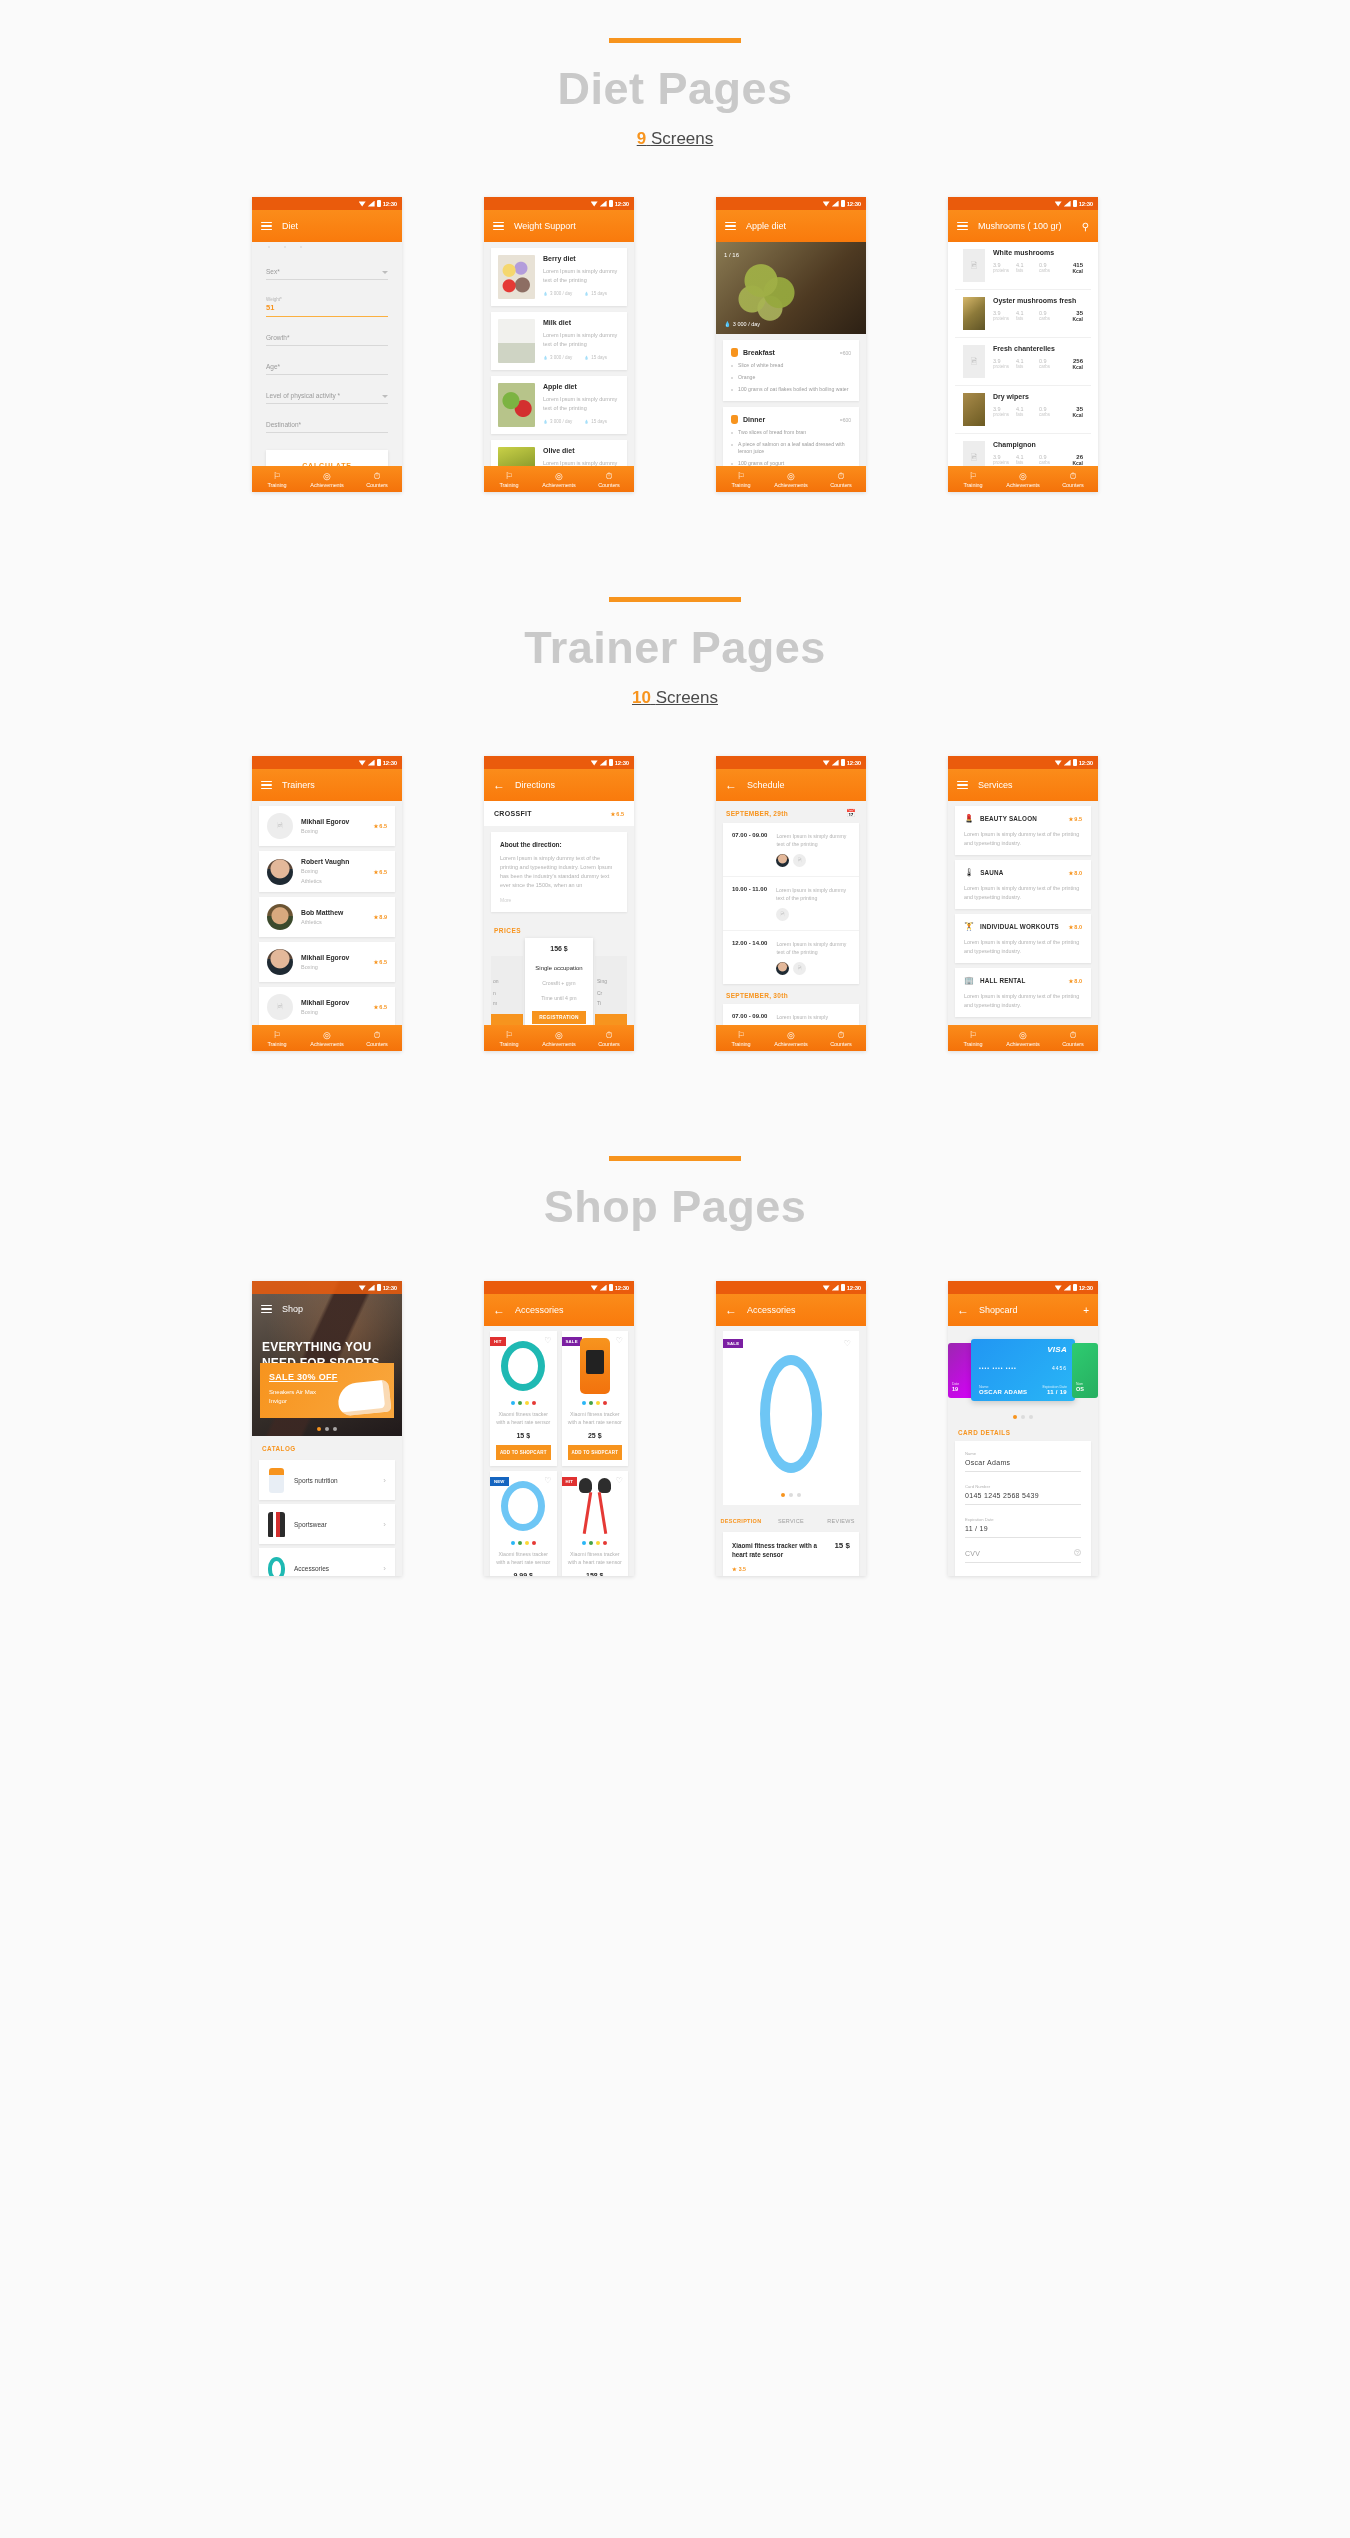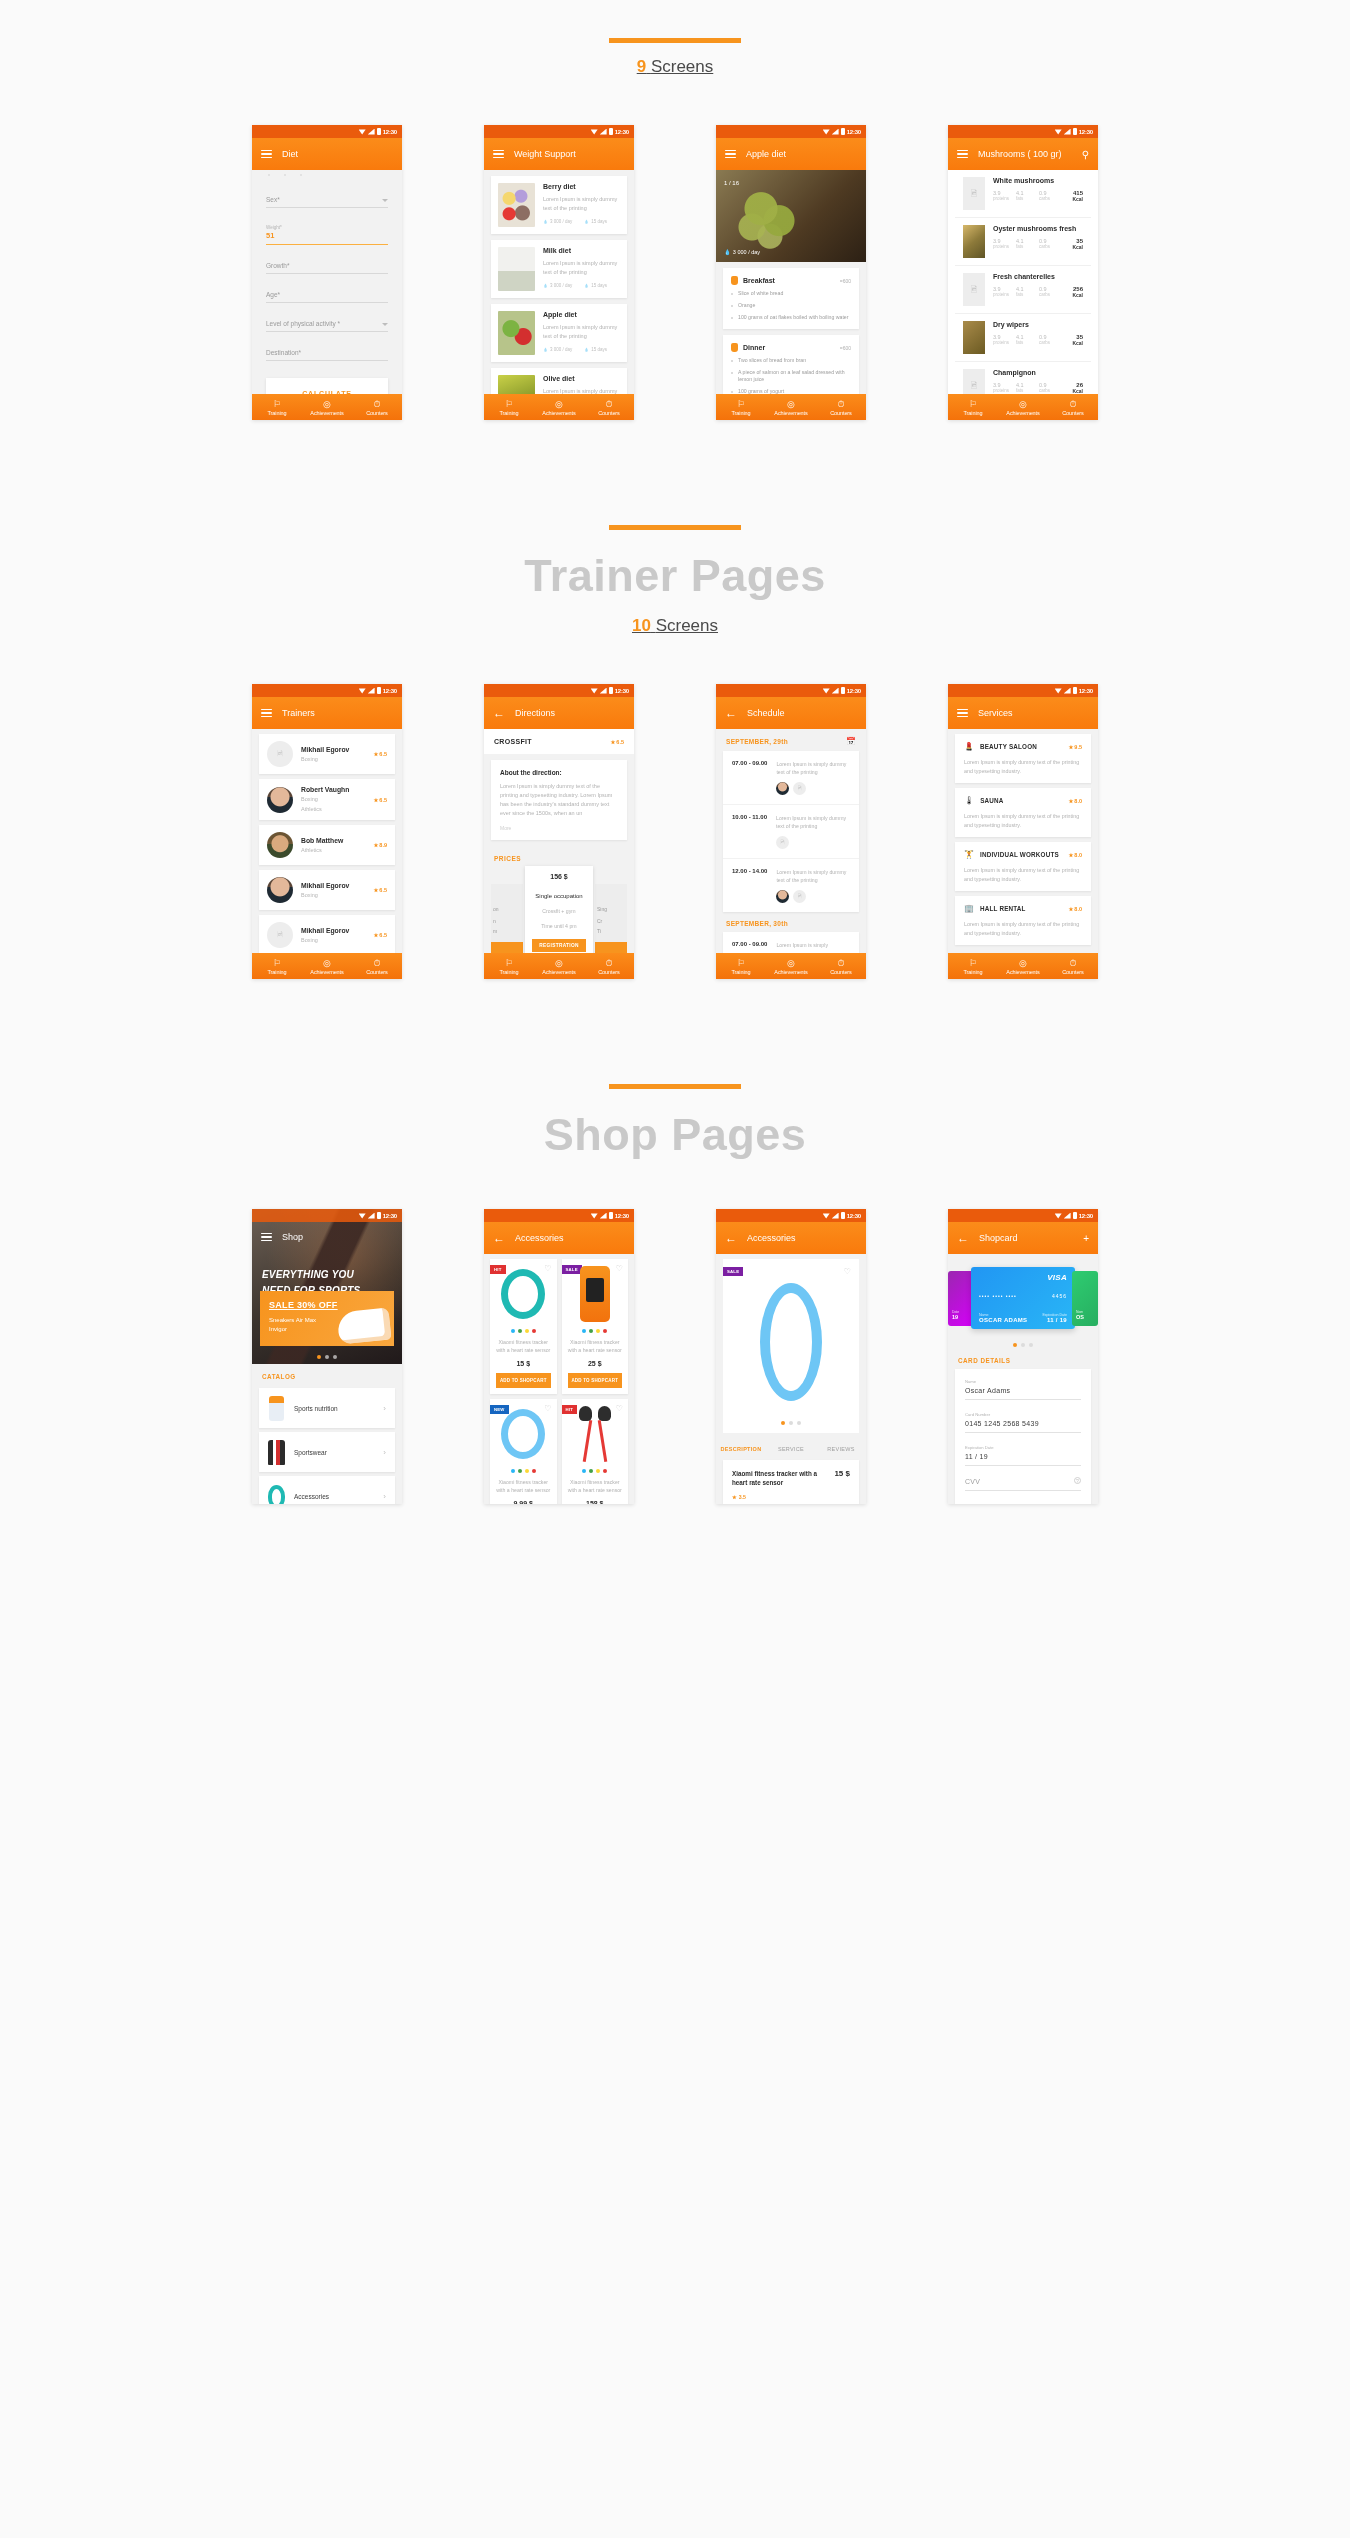--- a/index.html
+++ b/index.html
@@ -168,21 +168,21 @@
   .svc p { font-size: 5.3px; color: #b2b2b2; line-height: 8.5px; margin-top: 7px; }
 
   
   .shophero { height: 155px; position: relative; background: linear-gradient(160deg,#6d6055 0%,#3a332d 55%,#20191a 100%); overflow: hidden; }
   .shophero .legs { position:absolute; inset:0; background:
       linear-gradient(115deg, transparent 38%, rgba(60,40,35,.9) 40% 54%, transparent 56%),
       radial-gradient(ellipse at 62% 30%, rgba(255,150,80,.25), transparent 60%); }
   .sh-bar { position: absolute; top: 0; left: 0; right: 0; height: 13px; background: rgba(234,91,12,.85); display:flex;align-items:center;justify-content:flex-end;gap:2px;padding-right:5px; }
   .sh-app { position: absolute; top: 13px; left: 0; right: 0; height: 30px; display: flex; align-items: center; gap: 10px; padding: 12px 9px; }
   .sh-app .title { color: #fff; font-size: 9px; }
-  .sh-head { position: absolute; top: 58px; left: 10px; color: #fff; font-size: 10px; font-weight: bold; line-height: 16px; letter-spacing: .2px; font-style: italic; }
+  .sh-head { position: absolute; top: 58px; left: 10px; color: #fff; font-size: 12px; font-weight: bold; line-height: 16px; letter-spacing: .2px; }
   .sale-card { position: absolute; left: 8px; right: 8px; bottom: 18px; height: 55px; background: linear-gradient(120deg,#f7941e,#f9a73e); padding: 9px; overflow: hidden; }
   .sale-card .s1 { font-size: 9px; font-weight: bold; color: #fff; letter-spacing: .3px; text-decoration: underline; }
   .sale-card .s2 { font-size: 6px; color: #fff; margin-top: 6px; line-height: 9px; }
   .shoe { position: absolute; right: 4px; bottom: 4px; width: 52px; height: 32px; background: #fff; border-radius: 26px 10px 6px 16px; transform: rotate(-6deg); box-shadow: inset -6px -4px 0 rgba(240,150,40,.35); }
   .pager { position: absolute; bottom: 5px; left: 0; right: 0; display: flex; justify-content: center; gap: 4px; }
   .pager i { width: 4px; height: 4px; border-radius: 50%; background: #fff; display: block; opacity: .6; }
   .pager i.on { background: #f7941e; opacity: 1; }
   .catlbl { font-size: 6.3px; color: #f7941e; font-weight: bold; letter-spacing: .5px; padding: 9px 0 4px 10px; }
   .catrow { background: #fff; margin: 4px 7px; padding: 7px 9px; display: flex; align-items: center; gap: 9px; box-shadow: 0 1px 2px rgba(0,0,0,.07); }
   .catthumb { width: 17px; height: 26px; flex: none; display: flex; align-items: flex-end; justify-content: center; }
@@ -251,20 +251,21 @@
   .bud.a { left: 4px; } .bud.b { right: 4px; }
   .bottlearT { width: 15px; height: 25px; background: linear-gradient(180deg,#f7941e 0 28%,#e8eef5 28% 100%); border-radius: 3px; }
   .jacket { width: 17px; height: 25px; background: linear-gradient(90deg,#2b2b2b 0 30%,#fff 30% 50%,#d32f2f 50% 70%,#2b2b2b 70% 100%); border-radius: 3px 3px 1px 1px; }
   .accthumb { width: 17px; height: 24px; border-radius: 9px/12px; border: 4px solid #1fb9b3; }
 </style>
 </head>
 <body>
 
 <div class="section" style="padding-top:38px;">
   <div class="sec-rule"></div>
+  <div class="sec-title">Diet Pages</div>
   <div class="sec-sub">
     <b>9</b>
     <span>Screens</span>
   </div>
 
   <div class="phones">
 
     <div class="phone">
       <div class="statusbar">
         <span class="ico-wifi"></span>

